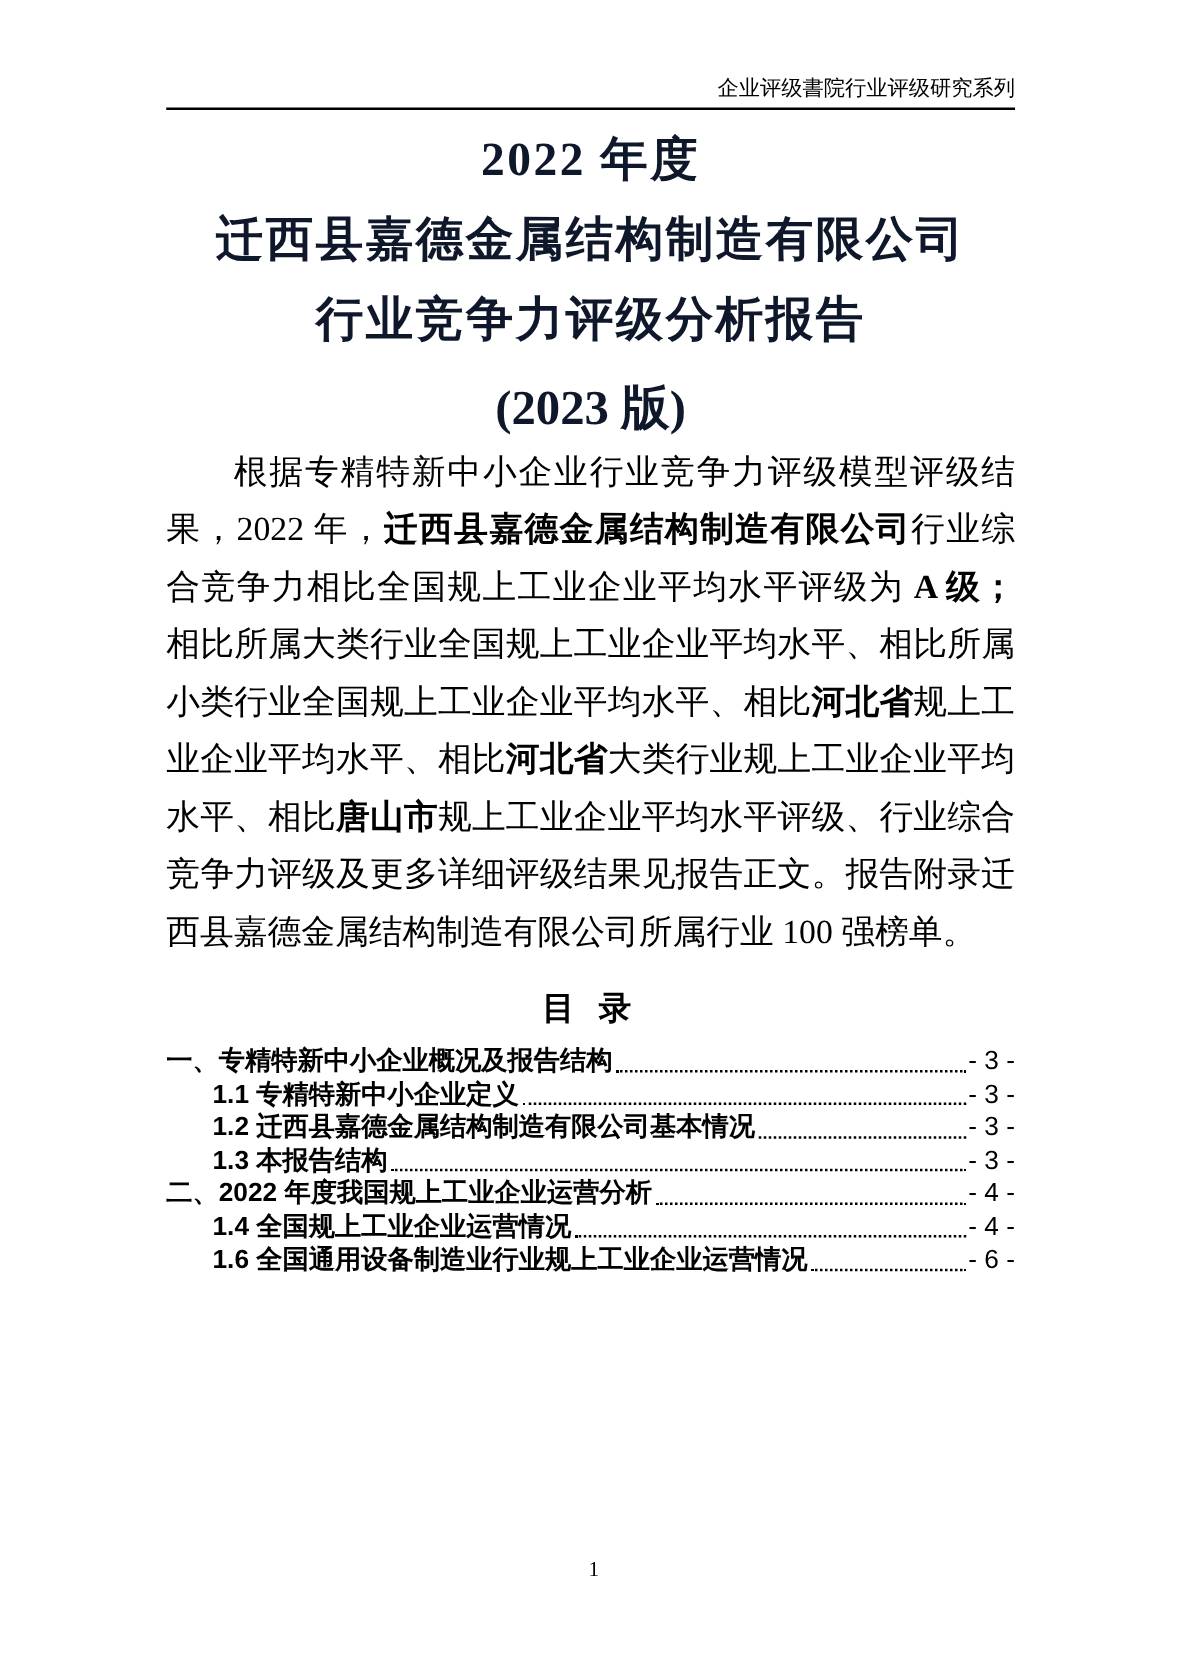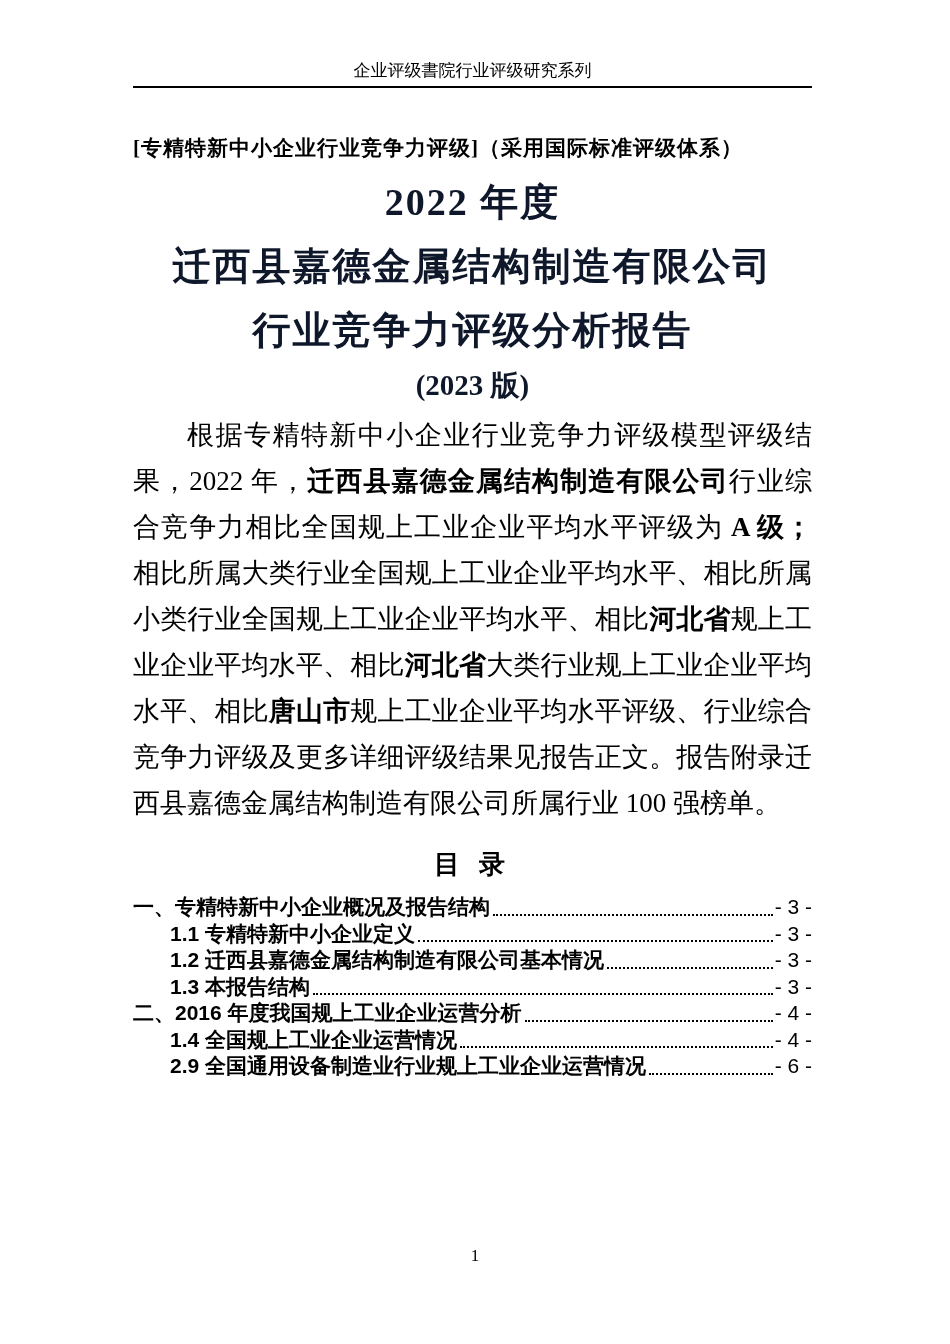--- a/index.html
+++ b/index.html
@@ -17,21 +17,21 @@
     font-family: "Liberation Serif", "DejaVu Serif", serif;
     overflow: hidden;
     box-sizing: border-box;
   }
   .content {
     margin: 0 138px 0 133px; 
   }
   
   .page-header {
     display: flex;
-    justify-content: center;
+    justify-content: flex-end;
     align-items: flex-end;
     padding-top: 60px;
     font-family: "Liberation Sans", "DejaVu Sans", sans-serif;
     font-size: 17px;
     line-height: 22px;
   }
   .header-rule {
     border: none;
     border-top: 2.5px solid #000000;
     margin: 4px 0 0 0;
@@ -46,23 +46,23 @@
   }
   .title {
     margin: 17px 0 0 0;
     text-align: center;
     font-size: 38px;
     font-weight: bold;
     line-height: 47px;
     letter-spacing: 2px;
   }
   .edition {
-    margin: 12px 0 0 0;
+    margin: 28px 0 0 0;
     text-align: center;
-    font-size: 29px;
+    font-size: 39px;
     font-weight: bold;
     line-height: 38px;
   }
   .red { color: #0f172a; }
   
   .section-heading {
     margin: 44px 0 0 0;
     text-align: center;
     font-family: "Liberation Sans", "DejaVu Sans", sans-serif;
     font-size: 28px;
@@ -127,21 +127,20 @@
 
 <div class="page">
 
   <div class="content">
     <header class="page-header">
       <span>企业评级書院</span>
       <span>行业评级研究系列</span>
     </header>
     <hr class="header-rule">
 
-    <p class="cover-note">[专精特新中小企业行业竞争力评级]（采用国际标准评级体系）</p>
 
     <h1 class="title red">2022 年度</h1>
     <h1 class="title red">迁西县嘉德金属结构制造有限公司</h1>
     <h1 class="title red">行业竞争力评级分析报告</h1>
     <div class="edition red">(2023 版)</div>
 
 
     <p class="summary-paragraph"><span>根据专精特新中小企业行业竞争力评级模型评级结果，2022 年，</span><b>迁西县嘉德金属结构制造有限公司</b><span>行业综合竞争力相比全国规上工业企业平均水平评级为 </span><b>A 级；</b><span>相比所属大类行业全国规上工业企业平均水平、相比所属小类行业全国规上工业企业平均水平、相比</span><b>河北省</b><span>规上工业企业平均水平、相比</span><b>河北省</b><span>大类行业规上工业企业平均水平、相比</span><b>唐山市</b><span>规上工业企业平均水平评级、行业综合竞争力评级及更多详细评级结果见报告正文。报告附录迁西县嘉德金属结构制造有限公司所属行业 100 强榜单。</span></p>
 
     <h2 class="section-heading toc-heading">目 录</h2>
@@ -161,31 +160,31 @@
         <span class="toc-label">1.2 迁西县嘉德金属结构制造有限公司基本情况</span>
         <span class="toc-dots"></span>
         <span class="toc-page">- 3 -</span>
       </div>
       <div class="toc-row lvl2">
         <span class="toc-label">1.3 本报告结构</span>
         <span class="toc-dots"></span>
         <span class="toc-page">- 3 -</span>
       </div>
       <div class="toc-row lvl1">
-        <span class="toc-label">二、2016 年度我国规上工业企业运营分析</span>
+        <span class="toc-label">二、2022 年度我国规上工业企业运营分析</span>
         <span class="toc-dots"></span>
         <span class="toc-page">- 4 -</span>
       </div>
       <div class="toc-row lvl2">
         <span class="toc-label">1.4 全国规上工业企业运营情况</span>
         <span class="toc-dots"></span>
         <span class="toc-page">- 4 -</span>
       </div>
       <div class="toc-row lvl2">
-        <span class="toc-label">2.9 全国通用设备制造业行业规上工业企业运营情况</span>
+        <span class="toc-label">1.6 全国通用设备制造业行业规上工业企业运营情况</span>
         <span class="toc-dots"></span>
         <span class="toc-page">- 6 -</span>
       </div>
     </nav>
   </div>
 
   <div class="page-number">1</div>
 </div>
 
 </body></html>

